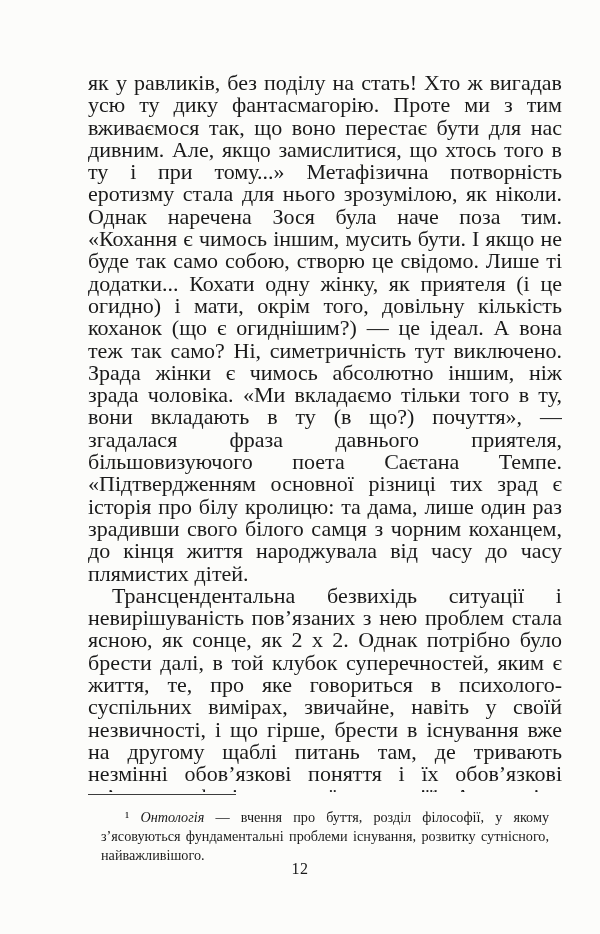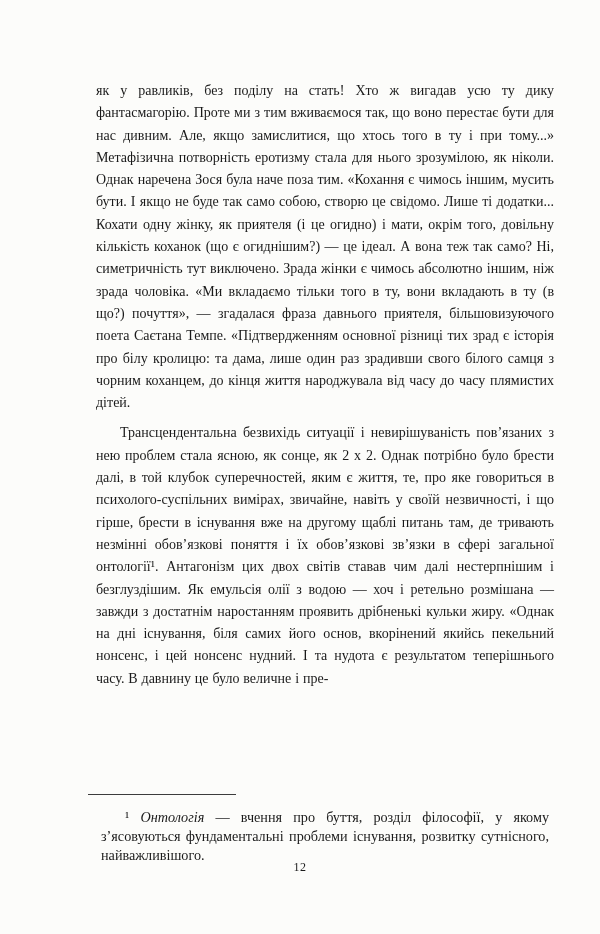--- a/index.html
+++ b/index.html
@@ -16,22 +16,22 @@
 
   .text-block {
     position: absolute;
     left: 88px;
     top: 72px;
     width: 474px;
     max-height: 720px;
     overflow: hidden;
   }
   .para {
-    margin: 8px;
-    font-size: 14px;
+    margin: 0;
+    font-size: 22px;
     line-height: 22.3px;
     text-align: justify;
     word-spacing: 0.4px;
   }
   .para.indent { text-indent: 24px; }
 
   .footnote-block {
     position: absolute;
     left: 88px;
     top: 794px;
@@ -51,21 +51,21 @@
     text-indent: 24px;
   }
   .fn-term { font-style: italic; }
 
   .page-number {
     position: absolute;
     left: 0;
     top: 860px;
     width: 600px;
     text-align: center;
-    font-size: 12px;
+    font-size: 16px;
     letter-spacing: 0.5px;
   }
 </style>
 </head>
 <body>
 
 <div class="text-block">
   <p class="para">як у равликів, без поділу на стать! Хто ж вигадав усю ту дику фантасмагорію. Проте ми з тим вживаємося так, що воно перестає бути для нас дивним. Але, якщо замислитися, що хтось того в ту і при тому...» Метафізична потворність еротизму стала для нього зрозумілою, як ніколи. Однак наречена Зося була наче поза тим. «Кохання є чимось іншим, мусить бути. І якщо не буде так само собою, створю це свідомо. Лише ті додатки... Кохати одну жінку, як приятеля (і це огидно) і мати, окрім того, довільну кількість коханок (що є огиднішим?) — це ідеал. А вона теж так само? Ні, симетричність тут виключено. Зрада жінки є чимось абсолютно іншим, ніж зрада чоловіка. «Ми вкладаємо тільки того в ту, вони вкладають в ту (в що?) почуття», — згадалася фраза давнього приятеля, більшовизуючого поета Саєтана Темпе. «Підтвердженням основної різниці тих зрад є історія про білу кролицю: та дама, лише один раз зрадивши свого білого самця з чорним коханцем, до кінця життя народжувала від часу до часу плямистих дітей.</p>
   <p class="para indent">Трансцендентальна безвихідь ситуації і невирішуваність пов’язаних з нею проблем стала ясною, як сонце, як 2 х 2. Однак потрібно було брести далі, в той клубок суперечностей, яким є життя, те, про яке говориться в психолого-суспільних вимірах, звичайне, навіть у своїй незвичності, і що гірше, брести в існування вже на другому щаблі питань там, де тривають незмінні обов’язкові поняття і їх обов’язкові зв’язки в сфері загальної онтології¹. Антагонізм цих двох світів ставав чим далі нестерпнішим і безглуздішим. Як емульсія олії з водою — хоч і ретельно розмішана — завжди з достатнім наростанням проявить дрібненькі кульки жиру. «Однак на дні існування, біля самих його основ, вкорінений якийсь пекельний нонсенс, і цей нонсенс нудний. І та нудота є результатом теперішнього часу. В давнину це було величне і пре-</p>
 </div>

